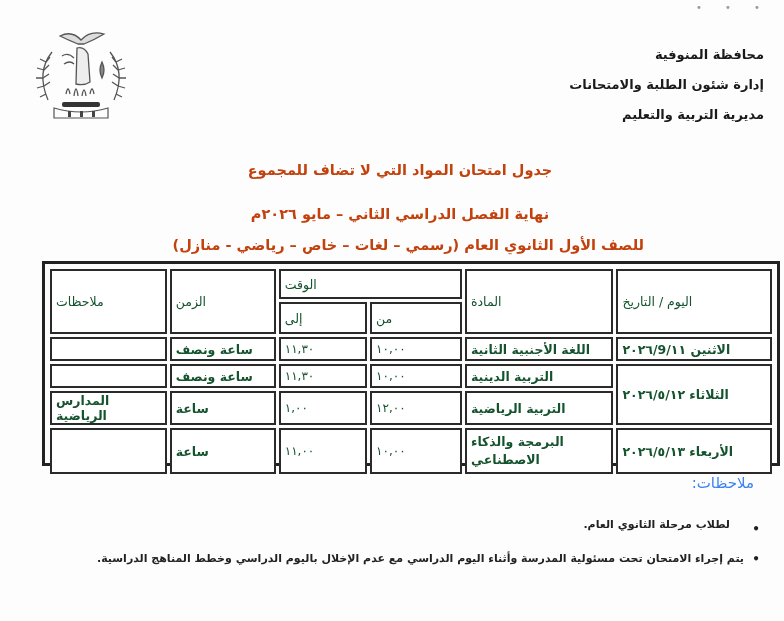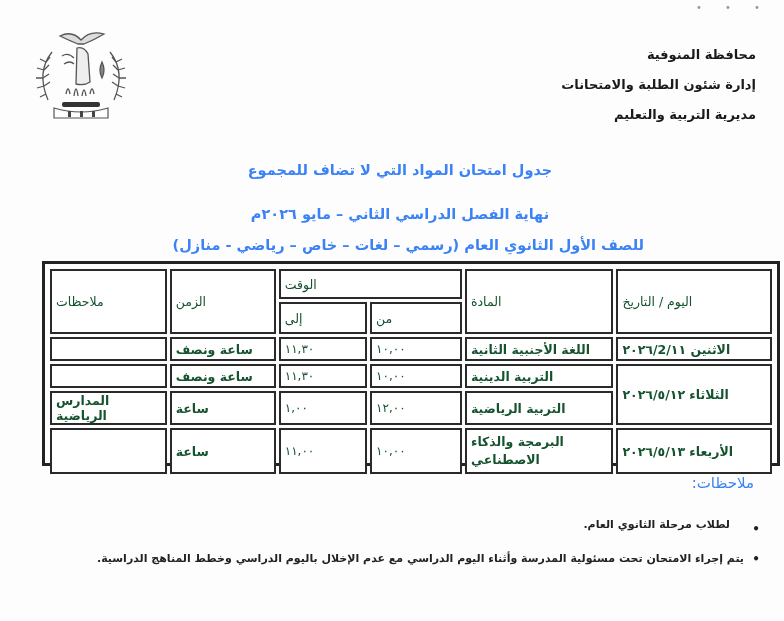--- a/index.html
+++ b/index.html
@@ -9,28 +9,28 @@
       font-family: "DejaVu Sans", "Liberation Sans", sans-serif;
       color: #111;
     }
     .page { position: relative; width: 784px; height: 621px; background: #fdfdfd; }
 
     .scan-dots { position: absolute; top: 2px; right: 14px; font-size: 10px; color: #999; letter-spacing: 10px; }
 
     .emblem { position: absolute; left: 22px; top: 22px; width: 118px; height: 100px; }
 
     .header-block {
-      position: absolute; right: 28px; top: 40px;
+      position: absolute; right: 20px; top: 40px;
       direction: rtl; text-align: right;
       font-weight: bold; font-size: 13px; line-height: 30px; color: #1a1a1a;
     }
 
     .titles {
       position: absolute; left: 150px; top: 154px; width: 500px;
-      direction: rtl; text-align: center; font-weight: bold; color: #3b82f6;
+      direction: rtl; text-align: center; font-weight: bold; color: #c2410c;
     }
     .titles .t1 { font-size: 14.5px; line-height: 32px; }
     .titles .t2 { font-size: 14.5px; line-height: 32px; margin-top: 12px; }
     .titles .t3 { font-size: 14.5px; line-height: 30px; text-align: right; padding-right: 6px; }
 
     .table-wrap {
       position: absolute; left: 42px; top: 261px; width: 738px; height: 205px;
       border: 3px solid #222; padding: 2px;
     }
     table.schedule {
@@ -127,21 +127,21 @@
           <th rowspan="2">الزمن</th>
           <th rowspan="2">ملاحظات</th>
         </tr>
         <tr style="height:32px">
           <th>من</th>
           <th>إلى</th>
         </tr>
       </thead>
       <tbody>
         <tr style="height:24px">
-          <td class="bold">الاثنين ٢٠٢٦/2/١١</td>
+          <td class="bold">الاثنين ٢٠٢٦/9/١١</td>
           <td class="bold">اللغة الأجنبية الثانية</td>
           <td class="num">١٠,٠٠</td>
           <td class="num">١١,٣٠</td>
           <td class="bold">ساعة ونصف</td>
           <td></td>
         </tr>
         <tr style="height:24px">
           <td rowspan="2" class="bold">الثلاثاء ٢٠٢٦/٥/١٢</td>
           <td class="bold">التربية الدينية</td>
           <td class="num">١٠,٠٠</td>

